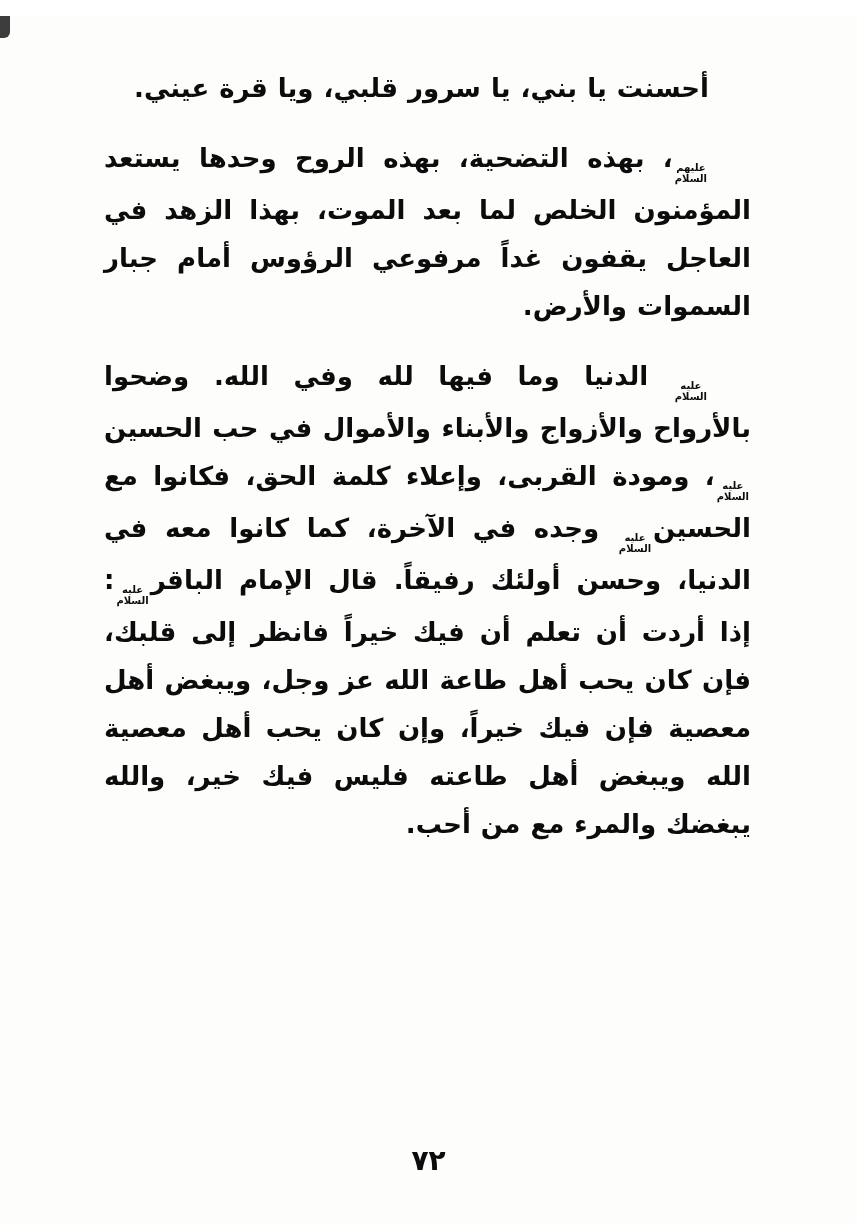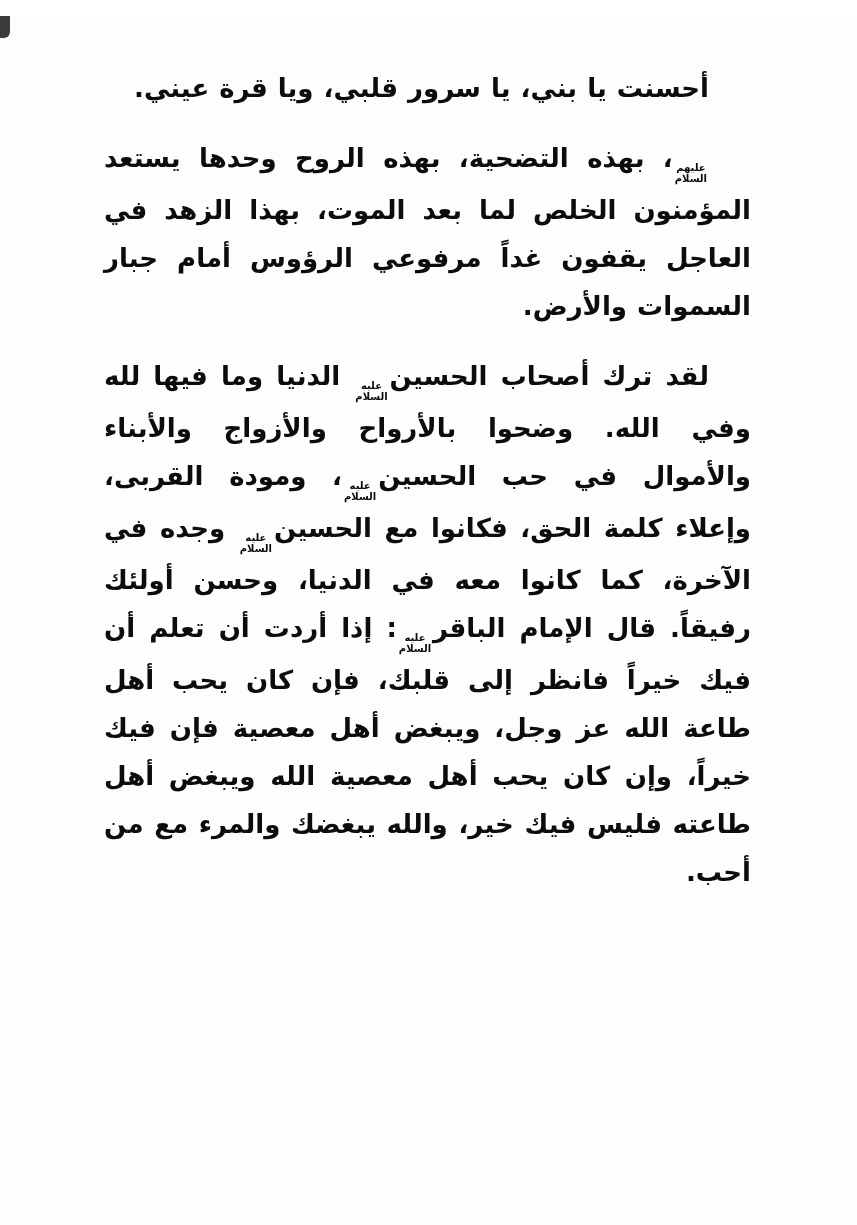--- a/index.html
+++ b/index.html
@@ -85,28 +85,29 @@
 <div class="book-page">
   <div class="scan-artifact"></div>
 
   <div class="text-block">
 
   <p class="para"><span class="text-run">أحسنت يا بني، يا سرور قلبي، ويا قرة عيني.</span></p>
       <p class="para"><span class="honorific">
           <span>عليهم</span>
           <span>السلام</span>
         </span><span class="text-run">، بهذه التضحية، بهذه الروح وحدها يستعد المؤمنون الخلص لما بعد الموت، بهذا الزهد في العاجل يقفون غداً مرفوعي الرؤوس أمام جبار السموات والأرض.</span></p>
-      <p class="para"><span class="text-run">لقد ترك أصحاب الحسين</span><span class="honorific">
+      <p class="para"><span class="honorific">
           <span>عليه</span>
           <span>السلام</span>
         </span><span class="text-run"> الدنيا وما فيها لله وفي الله. وضحوا بالأرواح والأزواج والأبناء والأموال في حب الحسين</span><span class="honorific">
           <span>عليه</span>
           <span>السلام</span>
         </span><span class="text-run">، ومودة القربى، وإعلاء كلمة الحق، فكانوا مع الحسين</span><span class="honorific">
           <span>عليه</span>
           <span>السلام</span>
         </span><span class="text-run"> وجده في الآخرة، كما كانوا معه في الدنيا، وحسن أولئك رفيقاً. قال الإمام الباقر</span><span class="honorific">
           <span>عليه</span>
           <span>السلام</span>
         </span><span class="text-run">: إذا أردت أن تعلم أن فيك خيراً فانظر إلى قلبك، فإن كان يحب أهل طاعة الله عز وجل، ويبغض أهل معصية فإن فيك خيراً، وإن كان يحب أهل معصية الله ويبغض أهل طاعته فليس فيك خير، والله يبغضك والمرء مع من أحب.</span></p>
     </div>
 
+  <div class="page-number">٧٢</div>
 </div>
 
 </body></html>

